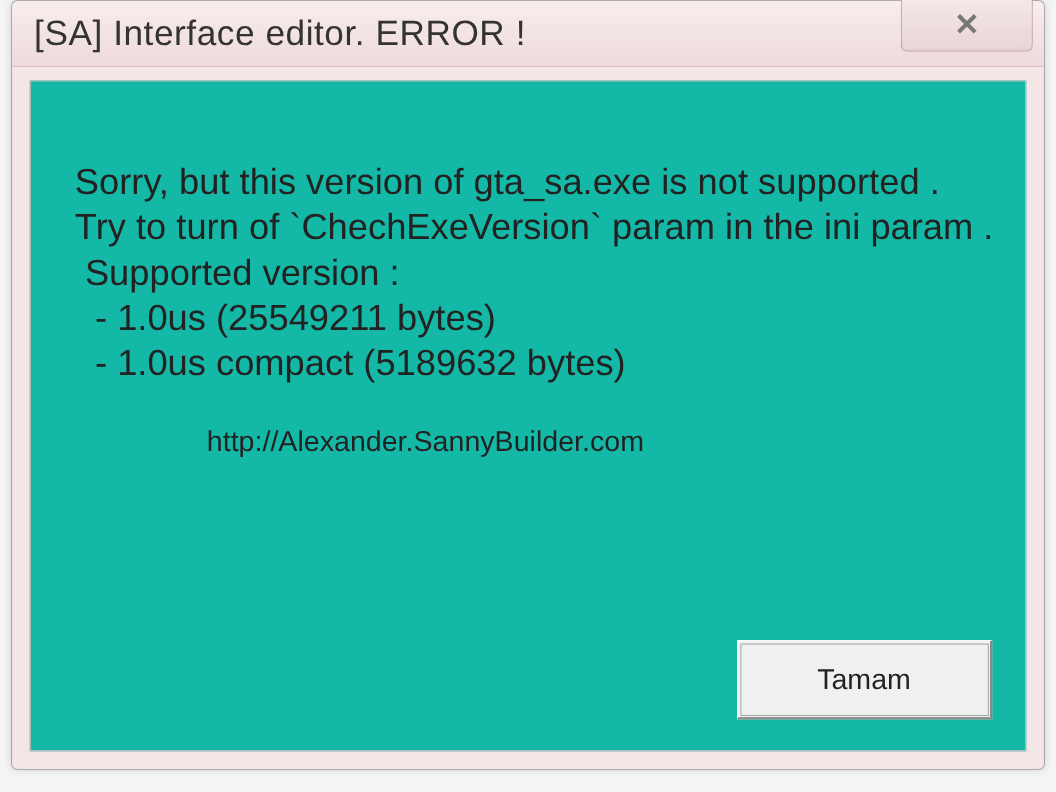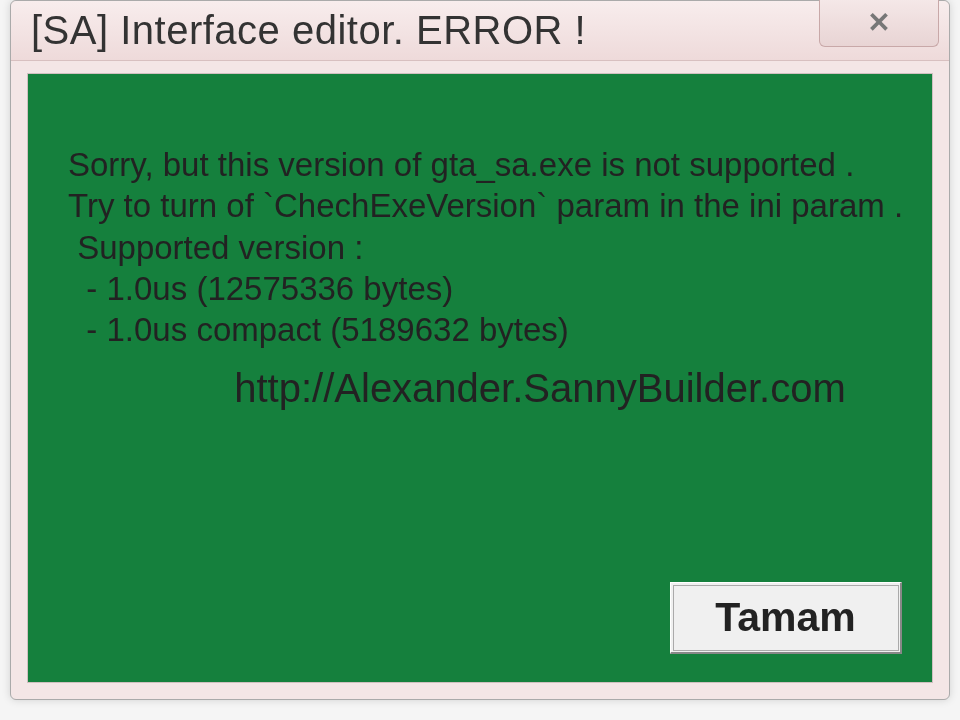--- a/index.html
+++ b/index.html
@@ -29,21 +29,21 @@
       height: 60px;
       display: flex;
       align-items: center;
       padding: 0 16px 0 20px;
       background: linear-gradient(to bottom, #f8eded 0%, #eedada 100%);
       border-bottom: 1px solid #d8c0c0;
       border-radius: 6px 6px 0 0;
       position: relative;
     }
     .titlebar-text {
-      font-size: 40px;
+      font-size: 32px;
       color: #333;
       font-weight: 400;
       flex: 1;
       letter-spacing: 0.5px;
     }
     .close-button {
       position: absolute;
       top: -2px;
       right: 10px;
       width: 120px;
@@ -60,76 +60,75 @@
       font-weight: bold;
       color: #777;
       font-family: Arial, sans-serif;
     }
     .client-area {
       position: absolute;
       left: 16px;
       top: 72px;
       right: 16px;
       bottom: 16px;
-      background: #15803d;
+      background: #14b8a6;
       border: 1px solid #d0c0c0;
       padding: 70px 40px 40px 40px;
     }
     .message-line {
       font-size: 33px;
       color: #222;
       line-height: 1.25;
       white-space: pre;
     }
     .message-url {
-      font-size: 40px;
+      font-size: 26px;
       color: #222;
-      text-align: center;
+      text-align: left;
       padding-left: 120px;
-      margin-top: 16px;
+      margin-top: 36px;
     }
     .message-copy {
       font-size: 33px;
       color: #222;
       text-align: left;
       padding-left: 210px;
     }
     .ok-button {
       position: absolute;
       right: 30px;
       bottom: 28px;
       width: 232px;
       height: 72px;
       background: #f0f0f0;
       border: 1px solid #888;
       border-top-color: #fff;
       border-left-color: #fff;
       border-bottom: 2px solid #888;
       border-right: 2px solid #888;
-      font-size: 41px;
+      font-size: 26px;
       font-family: "Segoe UI", Tahoma, sans-serif;
       color: #222;
       cursor: pointer;
       outline: 1px solid #aaa;
       outline-offset: -4px;
-      font-weight: bold;
     }
   </style>
 </head>
 <body>
 
 <div class="dialog">
   <div class="titlebar">
     <span class="titlebar-text">[SA] Interface editor. ERROR !</span>
     <div class="close-button">
       <span>✕</span>
     </div>
   </div>
   <div class="client-area">
     <div class="message-line">Sorry, but this version of gta_sa.exe is not supported .</div>
     <div class="message-line">Try to turn of `ChechExeVersion` param in the ini param .</div>
     <div class="message-line"> Supported version :</div>
-    <div class="message-line">  - 1.0us (12575336 bytes)</div>
+    <div class="message-line">  - 1.0us (25549211 bytes)</div>
     <div class="message-line">  - 1.0us compact (5189632 bytes)</div>
     <div class="message-url">http://Alexander.SannyBuilder.com</div>
     <button class="ok-button">Tamam</button>
   </div>
 </div>
 
 </body></html>

